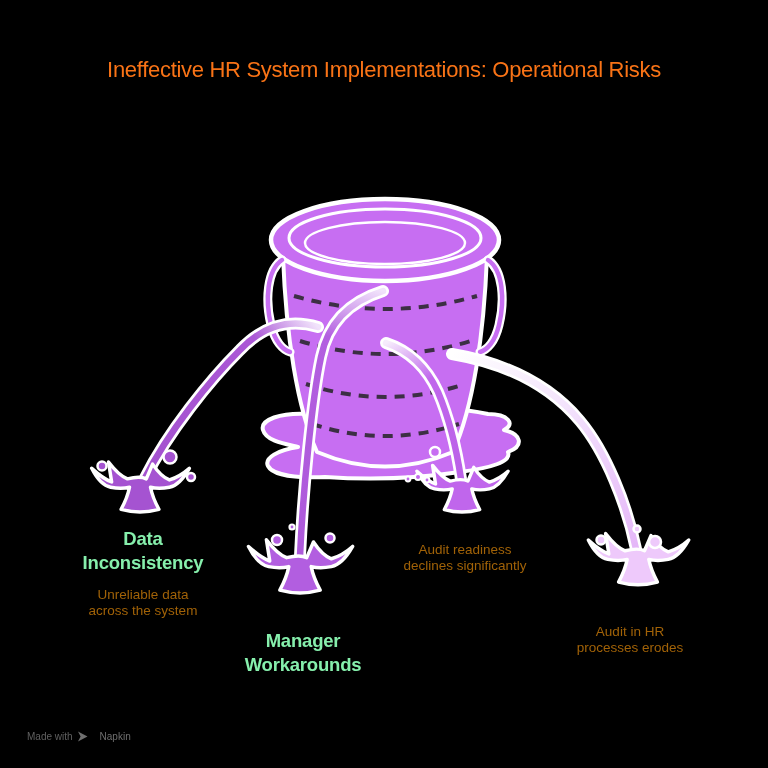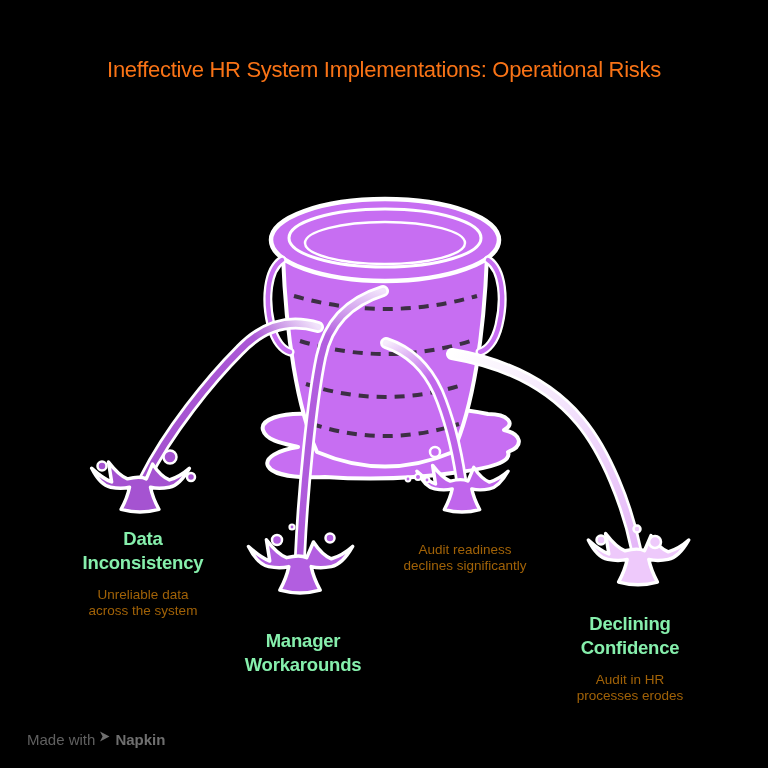--- a/index.html
+++ b/index.html
@@ -21,23 +21,23 @@
   .risk .risk-desc{
     margin:12px 0 0 0;font-size:13.5px;line-height:16px;
     color:#a16207;white-space:pre-line;
   }
   .risk-1{left:28px;top:527px;}
   .risk-2{left:188px;top:629px;}
   .risk-3{left:350px;top:530px;}
   .risk-4{left:515px;top:612px;}
   .watermark{
     position:absolute;left:27px;top:731px;display:flex;align-items:flex-start;
-    gap:4px;font-size:15px;color:#606060;
+    gap:4px;font-size:10px;color:#606060;
   }
-  .watermark .brand{font-weight:bold;color:#6f6f6f;margin-left:1px;}
+  .watermark .brand{font-weight:normal;color:#6f6f6f;margin-left:8px;}
 </style>
 </head>
 <body>
 
 <svg class="illustration" width="768" height="768" viewBox="0 0 768 768">
   <defs>
     <path id="splash" d="M -46,-13 Q -35,-3 -27,0 L -30,-19 Q -20,-6 -12,-3 Q 0,-6 6,-3 L 12,-17 Q 20,-5 28,-2 Q 38,-5 47,-13 Q 38,3 28,5 Q 18,7 10,5 Q 12,15 18,26 Q 0,31 -18,26 Q -12,15 -10,5 Q -18,7 -28,5 Q -38,3 -46,-13 Z"></path>
     <linearGradient id="grad-s1" gradientUnits="userSpaceOnUse" x1="318" y1="327" x2="150" y2="470">
       <stop offset="0" stop-color="#f1e3fb"></stop>
         <stop offset="0.25" stop-color="#ab58d6"></stop>
@@ -149,22 +149,20 @@
 </div>
 <div class="risk risk-2">
   <h3 class="risk-heading">Manager
 Workarounds</h3>
 </div>
 <div class="risk risk-3">
   <p class="risk-desc">Audit readiness
 declines significantly</p>
 </div>
 <div class="risk risk-4">
-  <h3 class="risk-heading">Declining
-Confidence</h3>
   <p class="risk-desc">Audit in HR
 processes erodes</p>
 </div>
 
 <div class="watermark">
   <span>Made with</span>
   <svg width="11" height="11" viewBox="0 0 11 11">
     <path d="M1,0.5 L10.5,5.5 L1,10.5 L3.6,5.5 Z" fill="#6f6f6f"></path>
   </svg>
   <span class="brand">Napkin</span>

